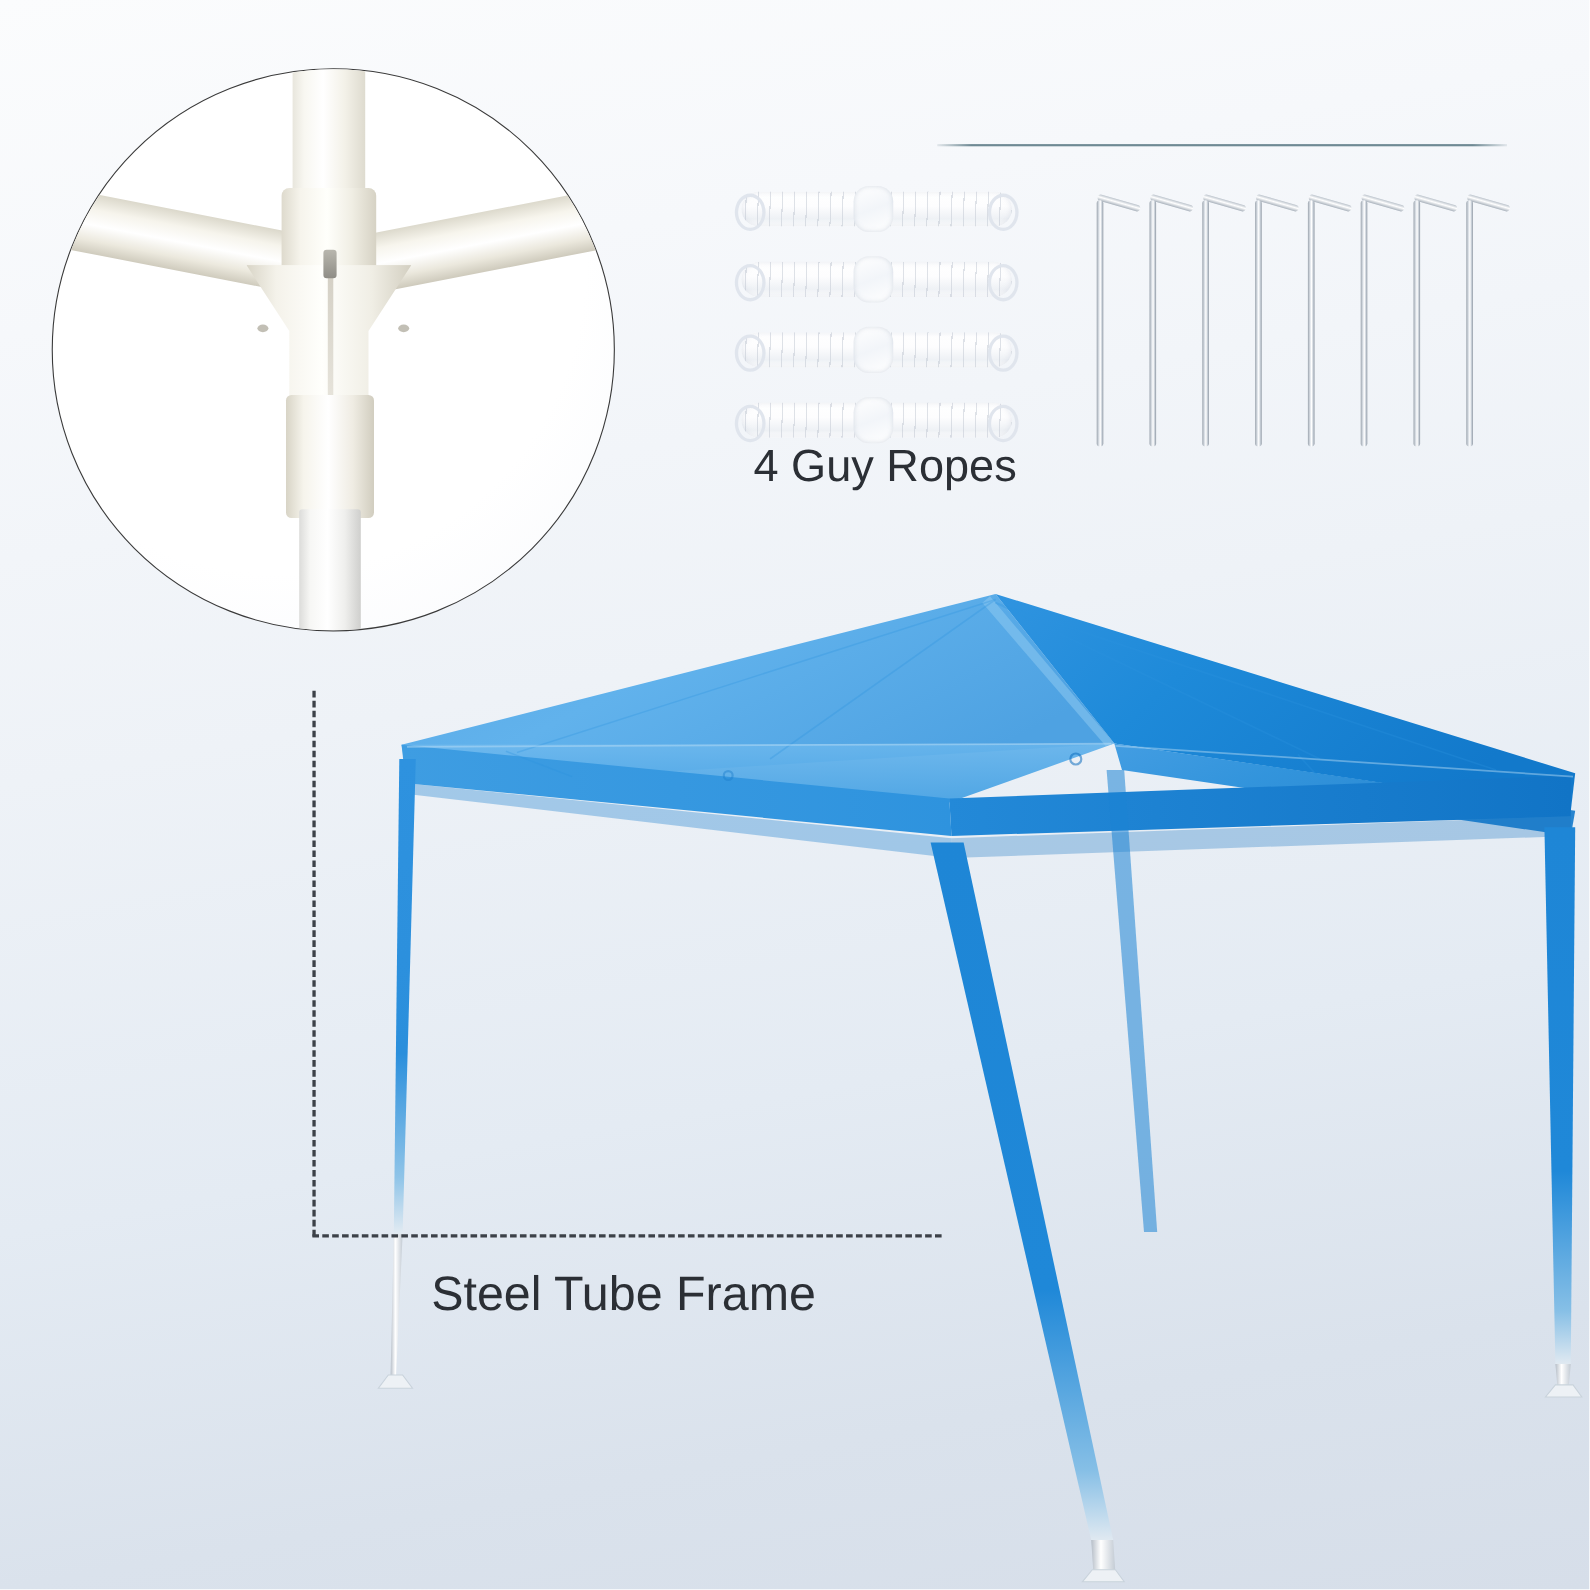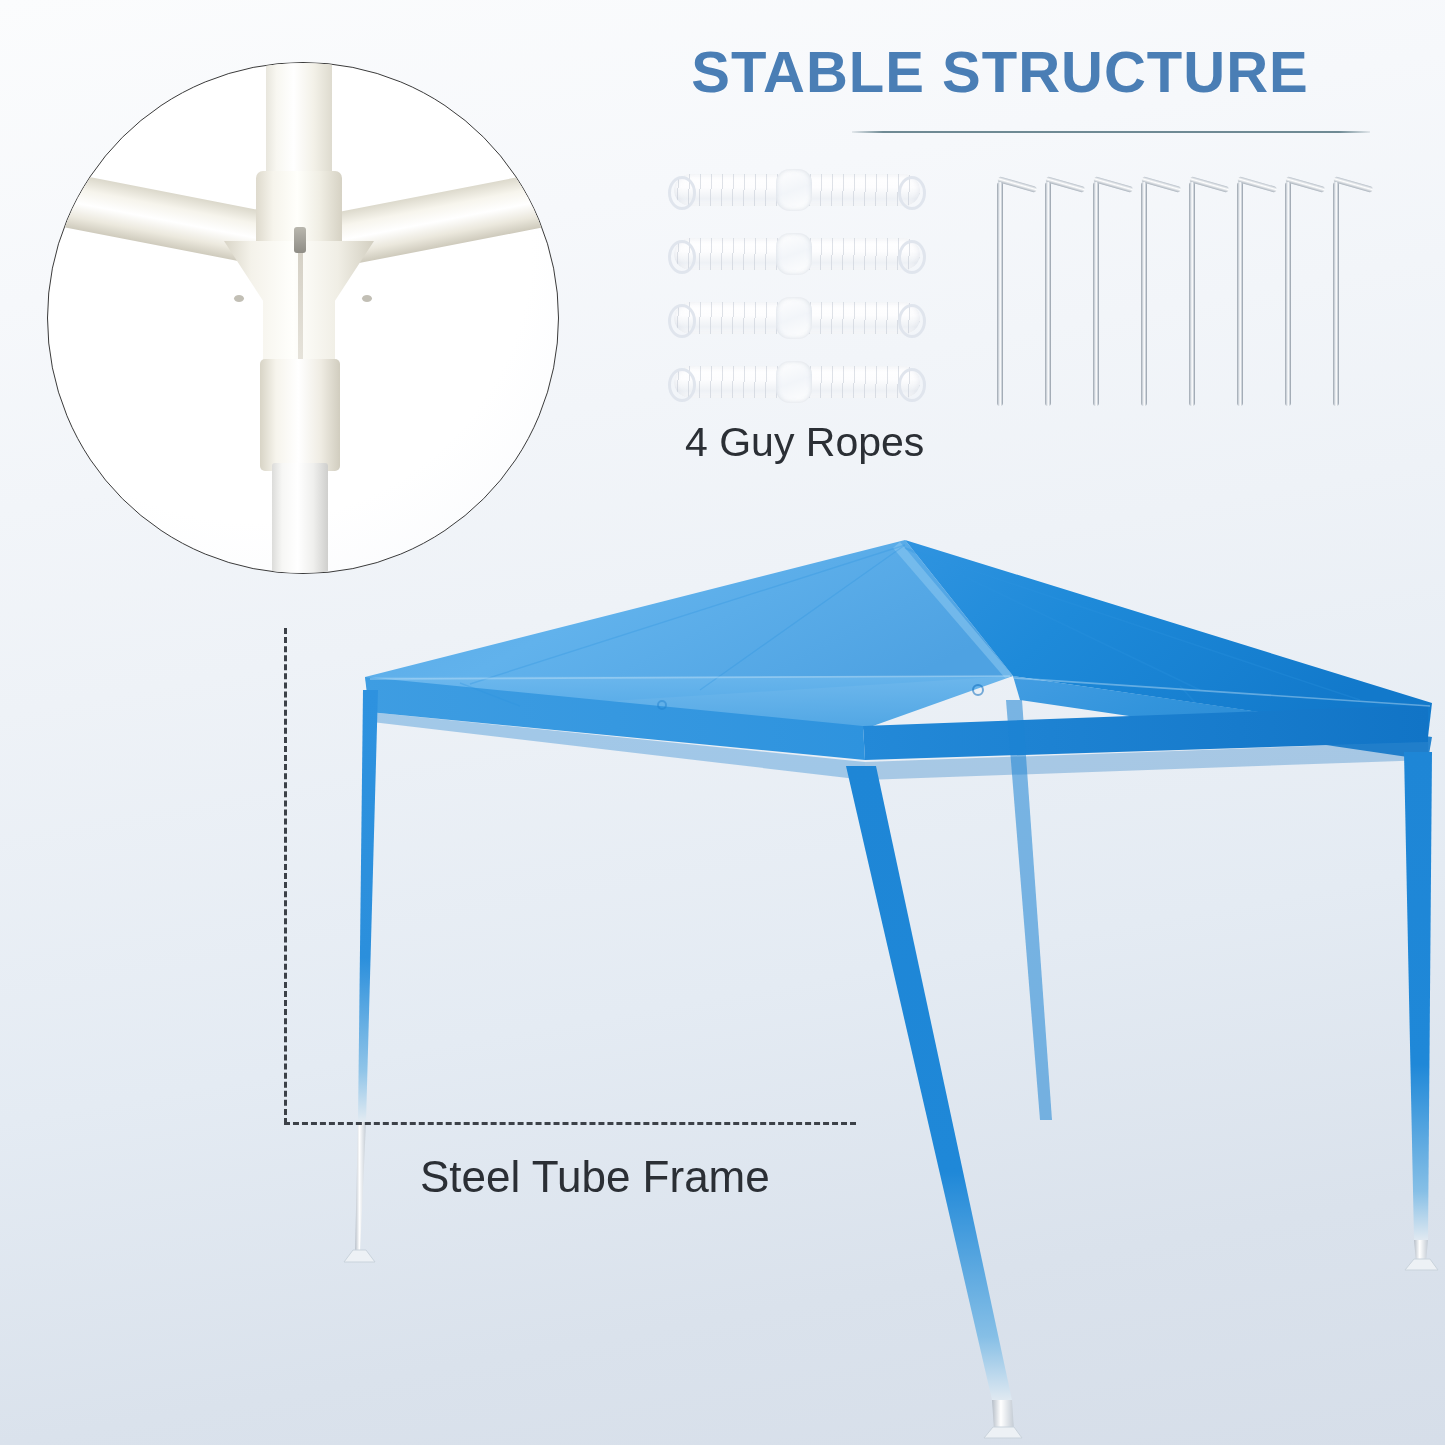--- a/index.html
+++ b/index.html
@@ -222,21 +222,21 @@
   }
 
   
   .caption {
     position: absolute;
     font-size: 41px;
     font-weight: 300;
     color: #2b2f35;
     white-space: nowrap;
   }
-  #caption-ropes { left: 685px; top: 419px; }
+  #caption-ropes { left: 685px; top: 400px; }
   #caption-stakes { left: 985px; top: 424px; }
 
   
   #leader-v {
     position: absolute;
     left: 284px;
     top: 628px;
     width: 0;
     height: 496px;
     border-left: 3px dashed #3c4148;
@@ -250,32 +250,30 @@
     border-top: 3px dashed #3c4148;
   }
   #frame-label {
     position: absolute;
     left: 392px;
     top: 1152px;
     font-size: 44px;
     font-weight: 300;
     color: #2b2f35;
     white-space: nowrap;
-    margin-left: 28px;
   }
 
   
   #gazebo { position: absolute; left: 0; top: 0; width: 1445px; height: 1445px; }
 </style>
 </head>
 <body>
 
 <div id="page">
 
-  <div id="title">STABLE STRUCTURE</div>
   <div id="title-rule"></div>
 
   <div id="detail-circle">
     <span class="tube-up"></span>
     <span class="arm-left"></span>
     <span class="arm-right"></span>
     <span class="collar-top"></span>
     <span class="hub"></span>
     <span class="seam"></span>
     <span class="pin"></span>

